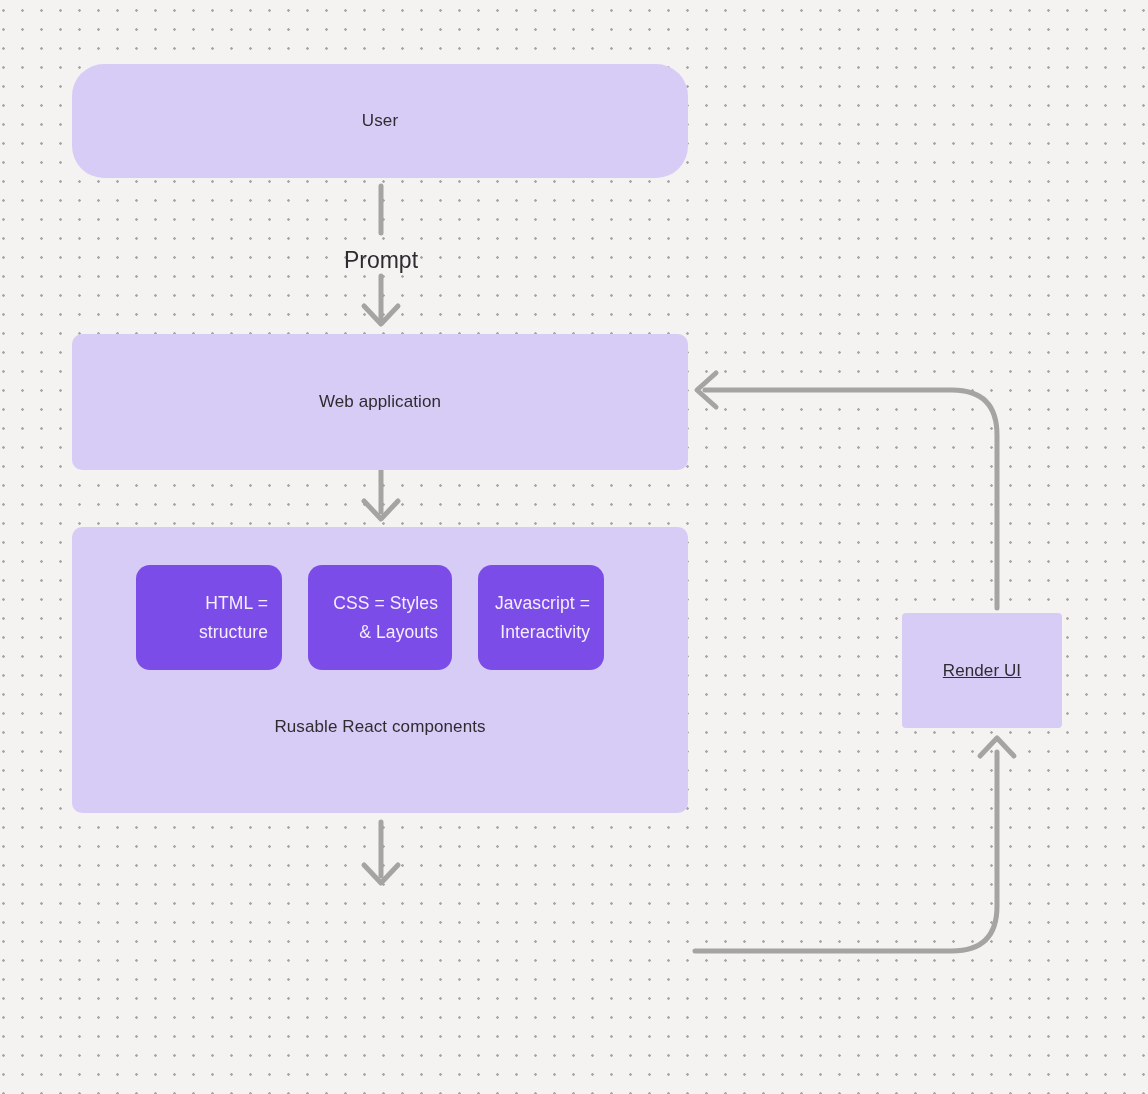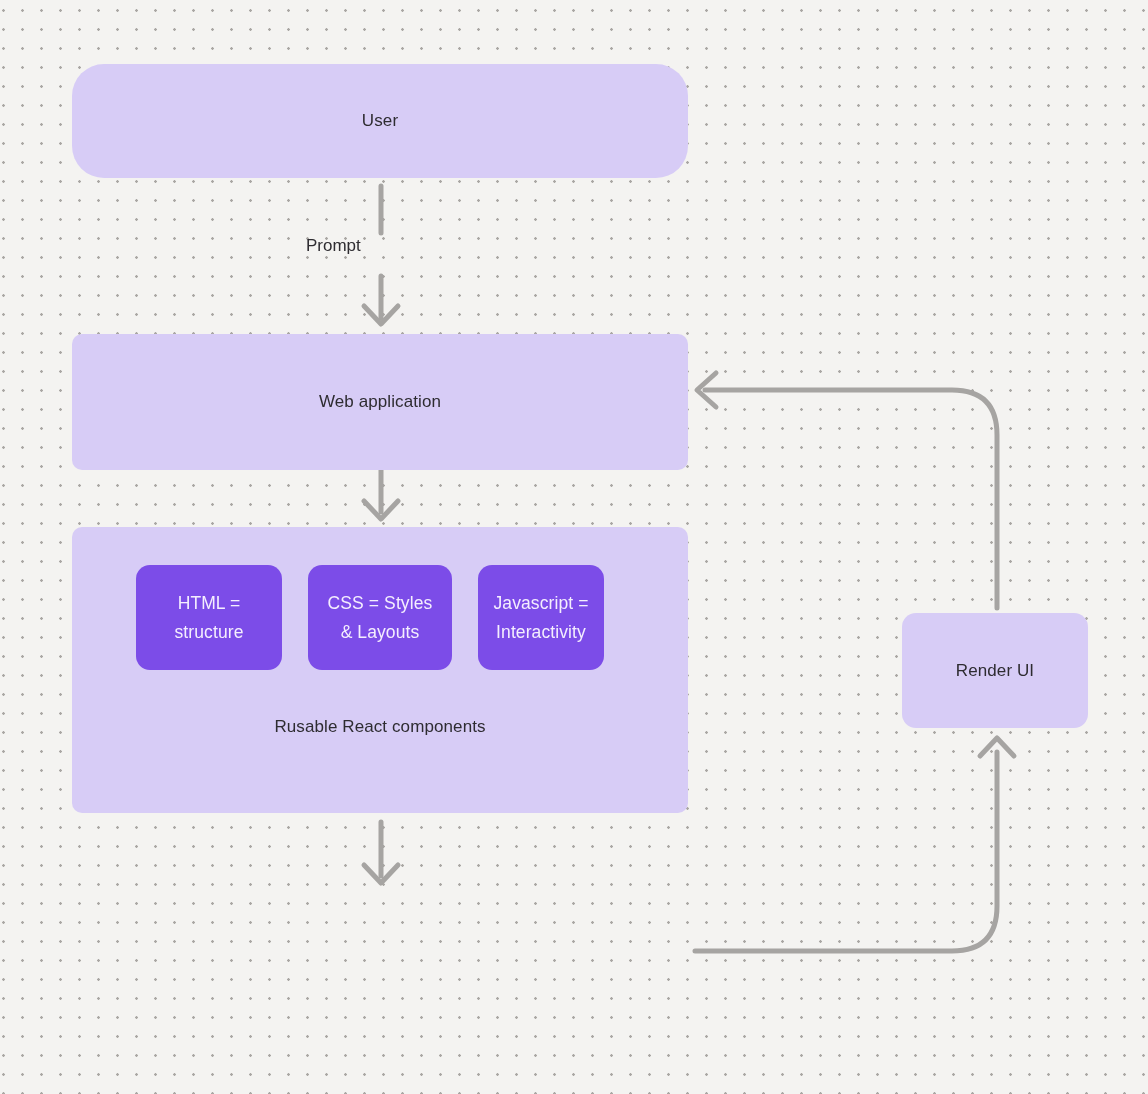--- a/index.html
+++ b/index.html
@@ -34,31 +34,31 @@
     align-items:center;
     justify-content:center;
     color:var(--text);
     font-size:17px;
     letter-spacing:0.1px;
   }
   .node-user{left:72px;top:64px;width:616px;height:114px;border-radius:32px;}
   .node-web{left:72px;top:334px;width:616px;height:136px;}
   .node-group{left:72px;top:527px;width:616px;height:286px;display:block;}
   .node-vite{left:72px;top:894px;width:616px;height:114px;}
-  .node-render{left:902px;top:613px;width:186px;height:115px;border-radius:14px;}
+  .node-render{left:902px;top:613px;width:160px;height:115px;border-radius:4px;text-decoration:underline;}
   .inner-node{
     position:absolute;
     top:38px;
     height:105px;
     background:var(--accent-fill);
     border-radius:14px;
     display:flex;
     align-items:center;
     justify-content:center;
-    text-align:center;
+    text-align:right;
     color:var(--accent-text);
     font-size:17.5px;
     font-weight:500;
     line-height:29px;
     padding:0 14px;
     box-sizing:border-box;
   }
   .inner-html{left:64px;width:146px;}
   .inner-css{left:236px;width:144px;}
   .inner-js{left:406px;width:126px;}
@@ -66,25 +66,25 @@
     position:absolute;
     left:0;right:0;
     top:190px;
     text-align:center;
     color:var(--text);
     font-size:17px;
   }
   .edge-label{
     position:absolute;
     left:306px;
-    top:236px;
+    top:247px;
     width:150px;
-    text-align:left;
+    text-align:center;
     color:var(--text);
-    font-size:17px;
+    font-size:23px;
   }
   svg.edges{
     position:absolute;
     left:0;top:0;
     width:1148px;height:1094px;
     pointer-events:none;
   }
   svg.edges path{
     fill:none;
     stroke:var(--arrow);

